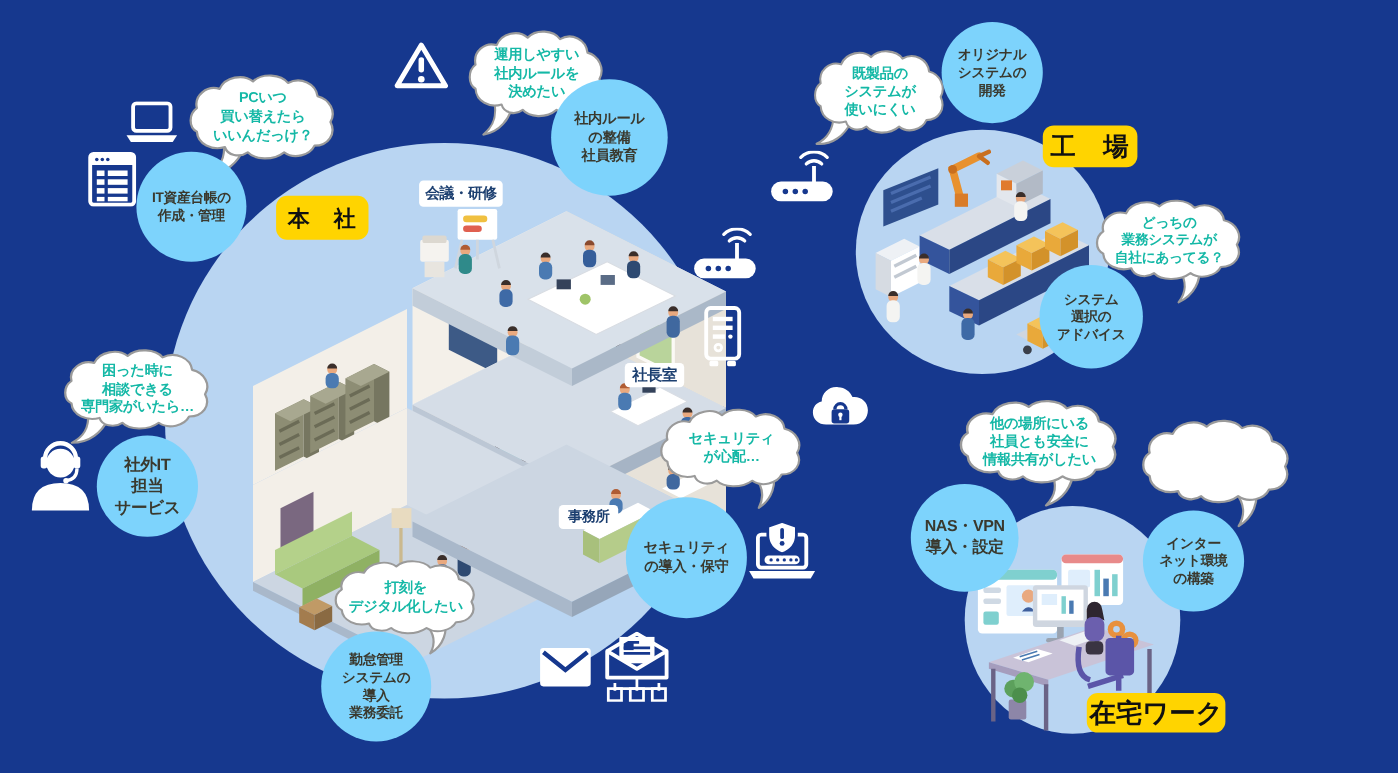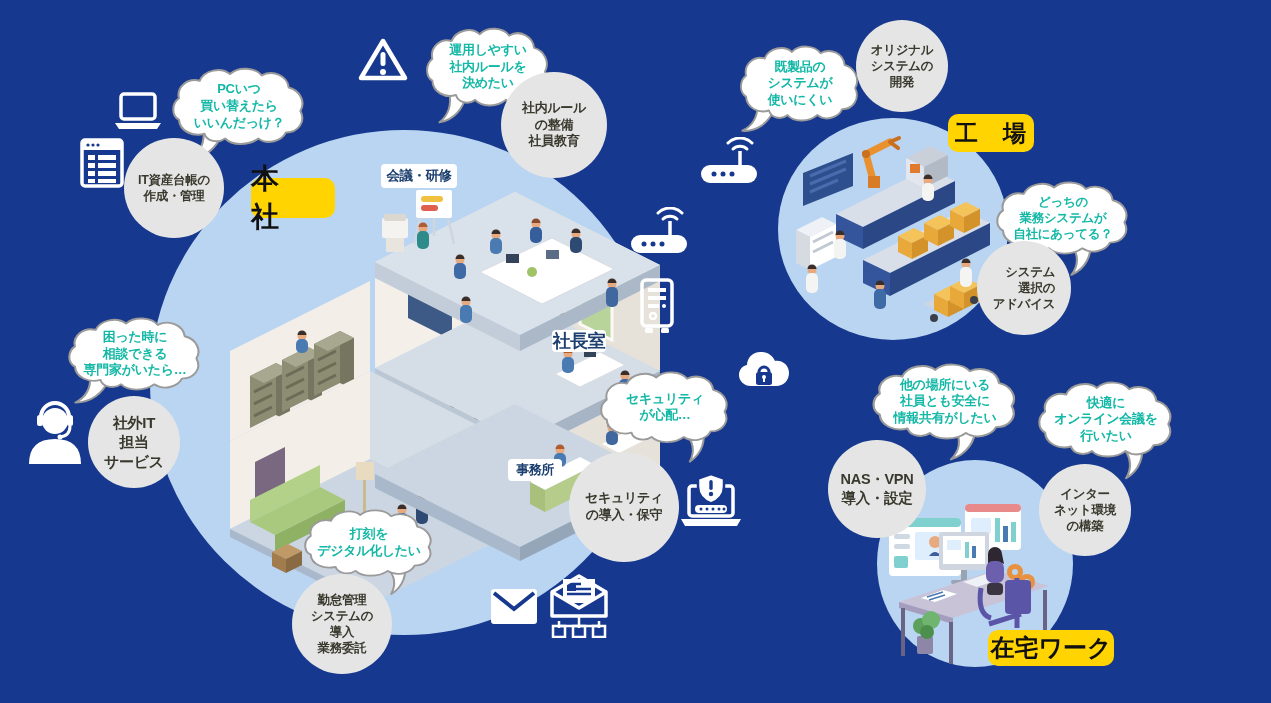--- a/index.html
+++ b/index.html
@@ -4,21 +4,21 @@
 <style>
   html,body{margin:0;padding:0;background:#0e2a6e;}
   .stage{position:relative;width:1271px;height:703px;background:#16388e;overflow:hidden;
          font-family:"Liberation Sans","DejaVu Sans",sans-serif;}
   .circle-area{position:absolute;border-radius:50%;background:#b9d5f2;}
   .bubble{position:absolute;}
   .bubble svg{position:absolute;inset:0;width:100%;height:100%;overflow:visible;}
   .cloud-shape{fill:#ffffff;stroke:#9a9a9a;stroke-width:3;vector-effect:non-scaling-stroke;stroke-linejoin:round;}
   .bt{position:absolute;left:5%;right:5%;top:2%;height:72%;display:flex;align-items:center;justify-content:center;
       text-align:center;font-weight:bold;color:#14b8a6;white-space:pre-line;line-height:1.28;letter-spacing:-0.3px;}
-  .sol{position:absolute;border-radius:50%;background:#e5e5e5;display:flex;align-items:center;justify-content:center;
+  .sol{position:absolute;border-radius:50%;background:#7dd3fc;display:flex;align-items:center;justify-content:center;
        text-align:center;font-weight:bold;color:#3a392e;white-space:pre-line;line-height:1.3;letter-spacing:-0.3px;}
   .ylab{position:absolute;background:#ffd400;border-radius:10px;display:flex;align-items:center;justify-content:center;
         font-weight:900;color:#101010;letter-spacing:1px;}
   .rlab{position:absolute;background:#ffffff;border-radius:4px;color:#1c3f70;font-weight:bold;
         display:flex;align-items:center;justify-content:center;letter-spacing:-0.5px;font-family:Liberation Mono, monospace;}
   .icon{position:absolute;}
   svg{display:block;}
 </style>
 </head>
 <body>
@@ -524,21 +524,21 @@
   </div>
   <div class="bubble" style="left:994px;top:180px;width:138px;height:100px;">
     <svg viewBox="0 0 200 158" preserveAspectRatio="none">
         <use href="#tailPath" class="cloud-shape" transform="translate(128,108) rotate(-6)"></use>
         <use href="#cloudPath" class="cloud-shape"></use>
       </svg>
     <div class="bt" style="font-size:12.5px;">どっちの
 業務システムが
 自社にあってる？</div>
   </div>
-  <div class="bubble" style="left:66px;top:316px;width:138px;height:100px;">
+  <div class="bubble" style="left:56px;top:316px;width:138px;height:100px;">
     <svg viewBox="0 0 200 158" preserveAspectRatio="none">
         <use href="#tailPath" class="cloud-shape" transform="translate(46,106) rotate(20)"></use>
         <use href="#cloudPath" class="cloud-shape"></use>
       </svg>
     <div class="bt" style="font-size:13px;">困った時に
 相談できる
 専門家がいたら…</div>
   </div>
   <div class="bubble" style="left:598px;top:370px;width:134px;height:98px;">
     <svg viewBox="0 0 200 158" preserveAspectRatio="none">
@@ -563,52 +563,49 @@
       </svg>
     <div class="bt" style="font-size:13px;">他の場所にいる
 社員とも安全に
 情報共有がしたい</div>
   </div>
   <div class="bubble" style="left:1036px;top:380px;width:140px;height:104px;">
     <svg viewBox="0 0 200 158" preserveAspectRatio="none">
         <use href="#tailPath" class="cloud-shape" transform="translate(140,106) rotate(-12)"></use>
         <use href="#cloudPath" class="cloud-shape"></use>
       </svg>
-    <div class="bt" style="font-size:13px;">快適に
-オンライン会議を
-行いたい</div>
   </div>
 
   <div class="sol" style="left:124px;top:138px;width:100px;height:100px;font-size:12.5px;">IT資産台帳の
 作成・管理</div>
   <div class="sol" style="left:501px;top:72px;width:106px;height:106px;font-size:13px;">社内ルール
 の整備
 社員教育</div>
   <div class="sol" style="left:856px;top:20px;width:92px;height:92px;font-size:12.5px;">オリジナル
 システムの
 開発</div>
-  <div class="sol" style="left:977px;top:241px;width:94px;height:94px;font-size:12.5px;text-align:right;">システム
+  <div class="sol" style="left:945px;top:241px;width:94px;height:94px;font-size:12.5px;">システム
 選択の
 アドバイス</div>
   <div class="sol" style="left:88px;top:396px;width:92px;height:92px;font-size:15px;">社外IT
 担当
 サービス</div>
   <div class="sol" style="left:569px;top:452px;width:110px;height:110px;font-size:13px;">セキュリティ
 の導入・保守</div>
   <div class="sol" style="left:292px;top:574px;width:100px;height:100px;font-size:12.5px;font-family:Liberation Serif, serif;">勤怠管理
 システムの
 導入
 業務委託</div>
   <div class="sol" style="left:828px;top:440px;width:98px;height:98px;font-size:14.5px;">NAS・VPN
 導入・設定</div>
   <div class="sol" style="left:1039px;top:464px;width:92px;height:92px;font-size:12.5px;">インター
 ネット環境
 の構築</div>
 
-  <div class="ylab" style="left:251px;top:178px;width:84px;height:40px;font-size:28px;">本　社</div>
+  <div class="ylab" style="left:251px;top:178px;width:84px;height:40px;font-size:20px;">本　社</div>
   <div class="ylab" style="left:948px;top:114px;width:86px;height:38px;font-size:23px;">工　場</div>
   <div class="ylab" style="left:988px;top:630px;width:126px;height:36px;font-size:24px;letter-spacing:0;">在宅ワーク</div>
 
   <div class="rlab" style="left:381px;top:164px;width:76px;height:24px;font-size:13.5px;">会議・研修</div>
-  <div class="rlab" style="left:552px;top:330px;width:54px;height:22px;font-size:18px;">社長室</div>
+  <div class="rlab" style="left:568px;top:330px;width:54px;height:22px;font-size:14px;">社長室</div>
   <div class="rlab" style="left:508px;top:459px;width:54px;height:22px;font-size:13px;">事務所</div>
 
 </div>
 
 </body></html>

